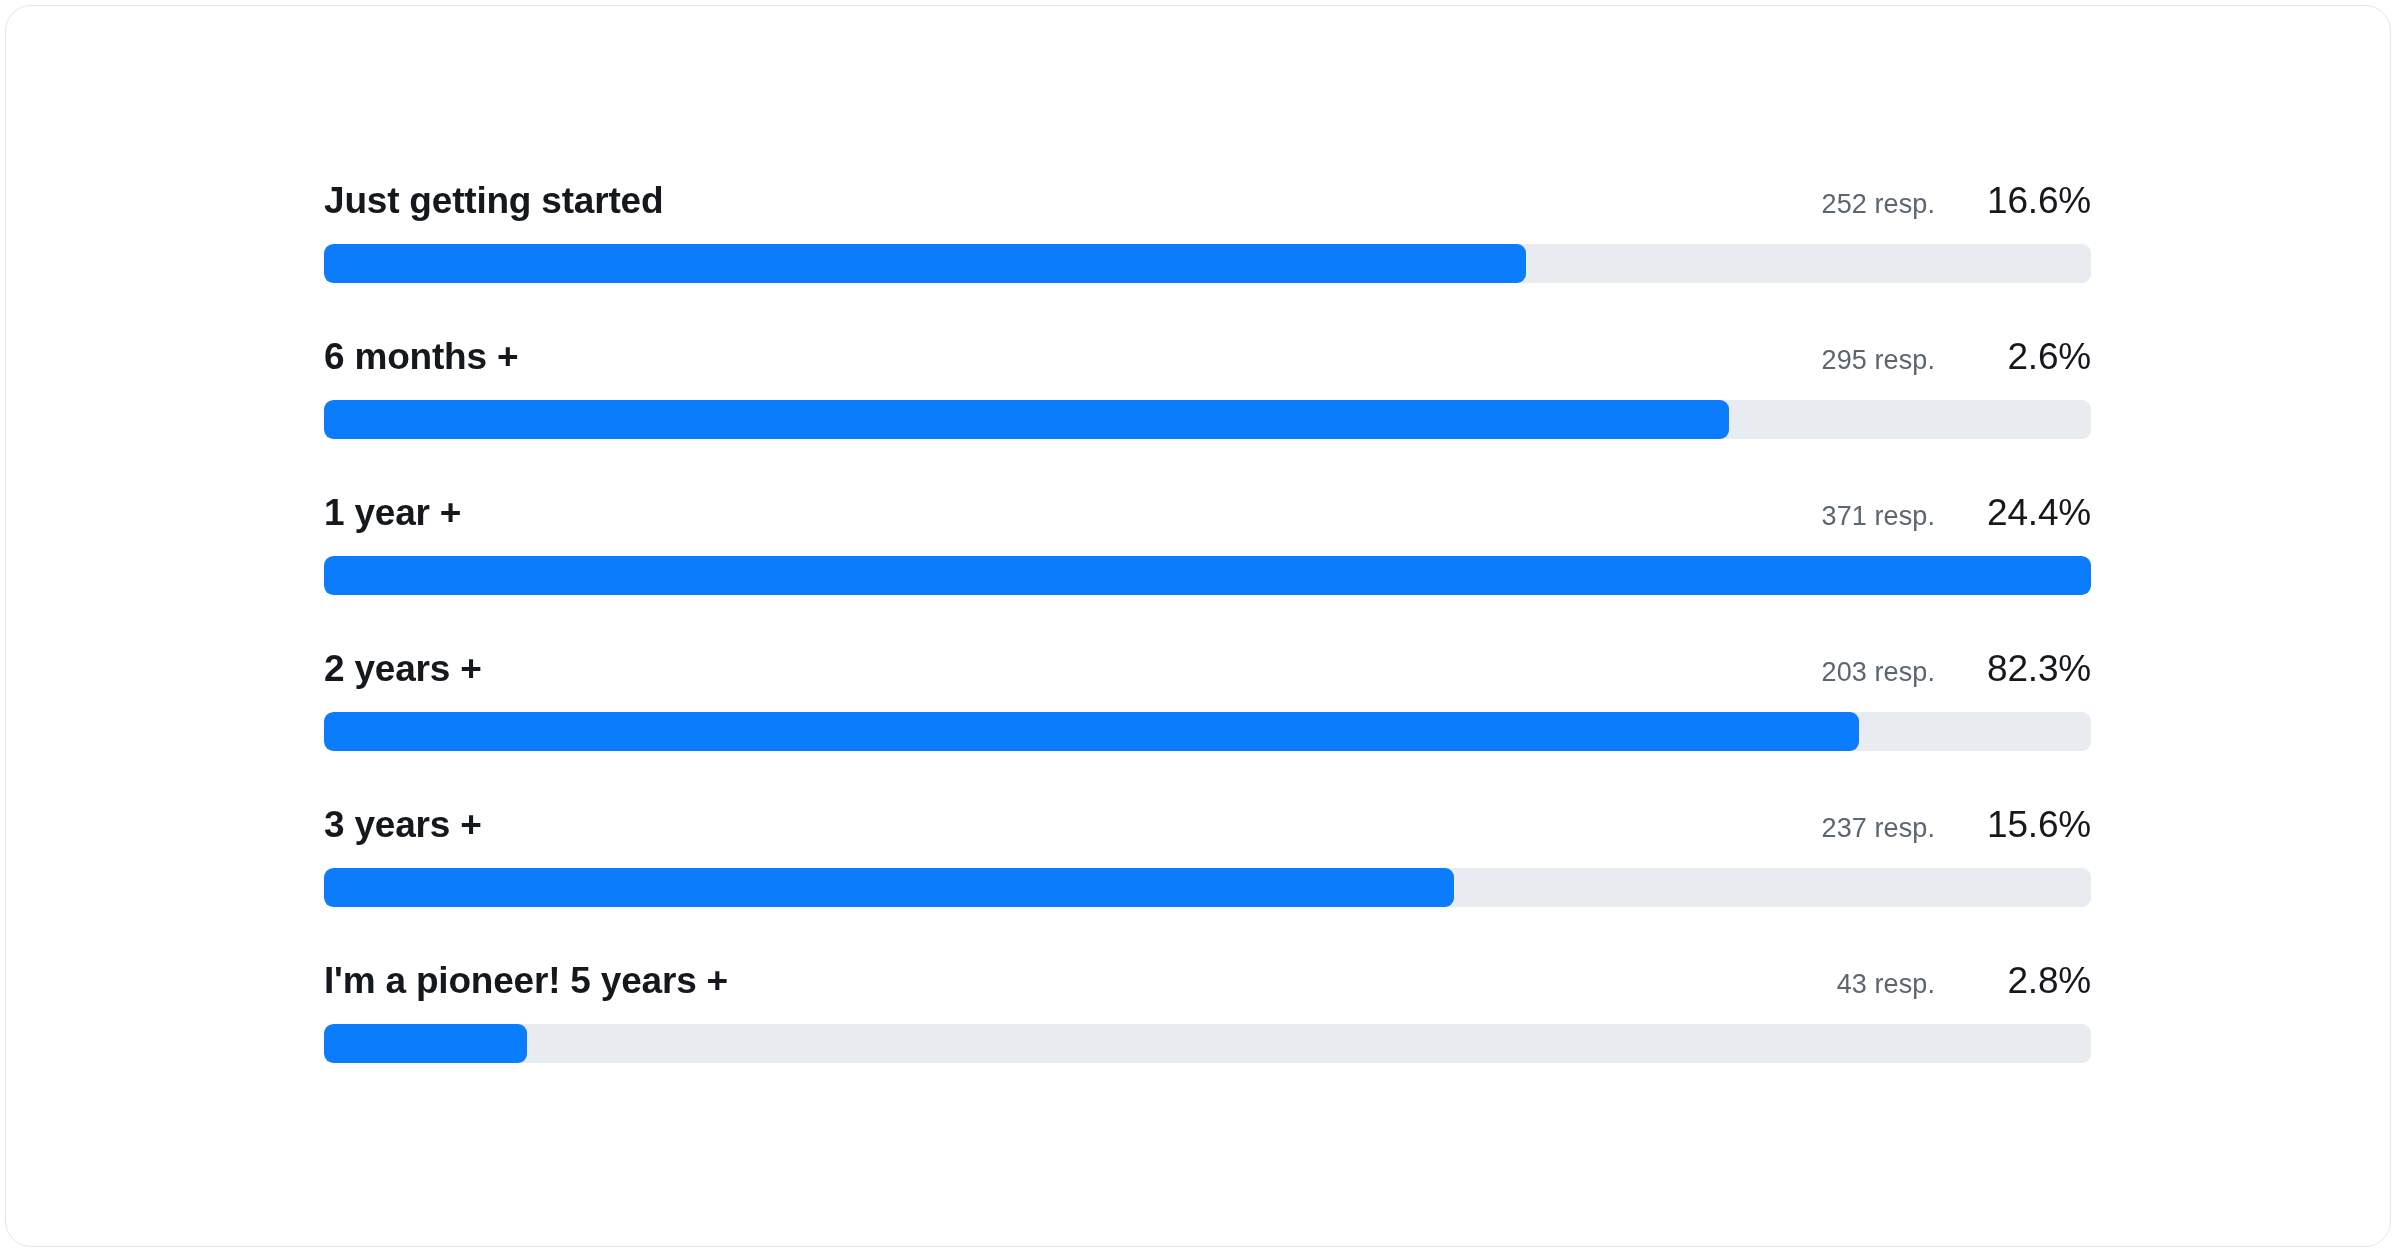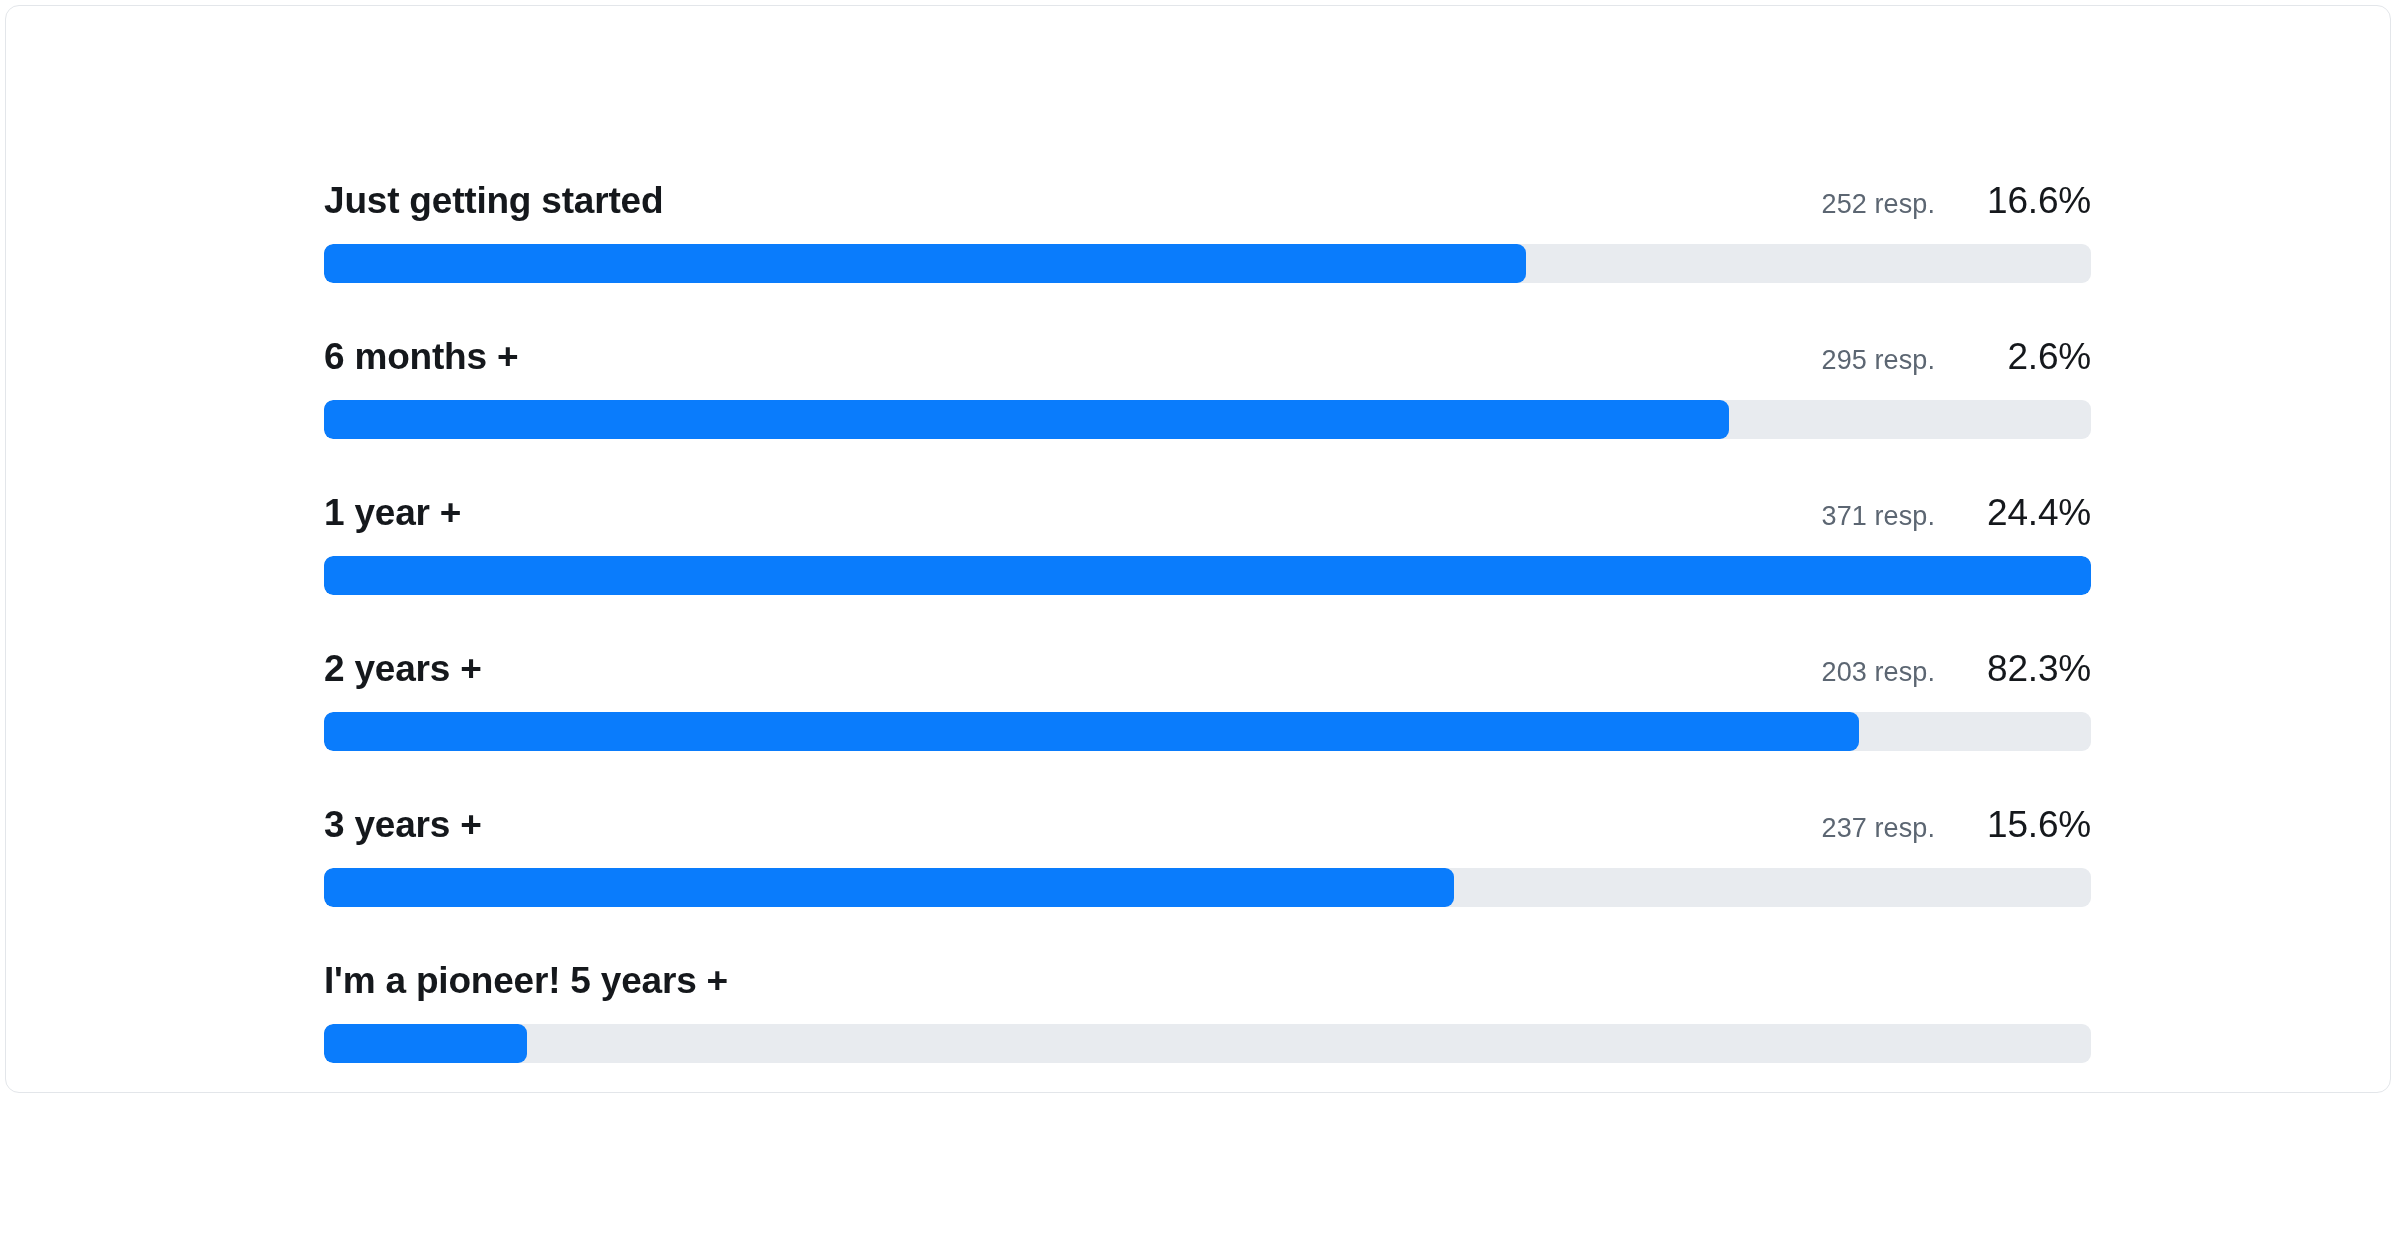--- a/index.html
+++ b/index.html
@@ -12,25 +12,25 @@
     height: 1256px;
     font-family: "Liberation Sans", sans-serif;
     -webkit-font-smoothing: antialiased;
   }
 
   #card {
     position: absolute;
     left: 5px;
     top: 5px;
     width: 2386px;
-    height: 1088px;
+    height: 1242px;
     box-sizing: border-box;
     background: #ffffff;
     border: 1px solid #e3e6ea;
-    border-radius: 14px;
+    border-radius: 26px;
     overflow: hidden;
   }
 
   #rows {
     position: absolute;
     left: 318px;
     top: 172px;
     width: 1767px;
   }
 
@@ -159,19 +159,23 @@
             <div class="row-pct">15.6%</div>
           </div>
         </div>
         <div class="track">
           <div class="bar" style="width: 63.9344%; background: rgb(10, 124, 252);"></div>
         </div>
       </div>
       <div class="row">
         <div class="row-head">
           <div class="row-label">I'm a pioneer! 5 years +</div>
+          <div class="row-values">
+            <div class="row-resp">43 resp.</div>
+            <div class="row-pct">2.8%</div>
+          </div>
         </div>
         <div class="track">
           <div class="bar" style="width: 11.4754%; background: rgb(10, 124, 252);"></div>
         </div>
       </div>
     </div>
 </div>
 
 </body></html>

